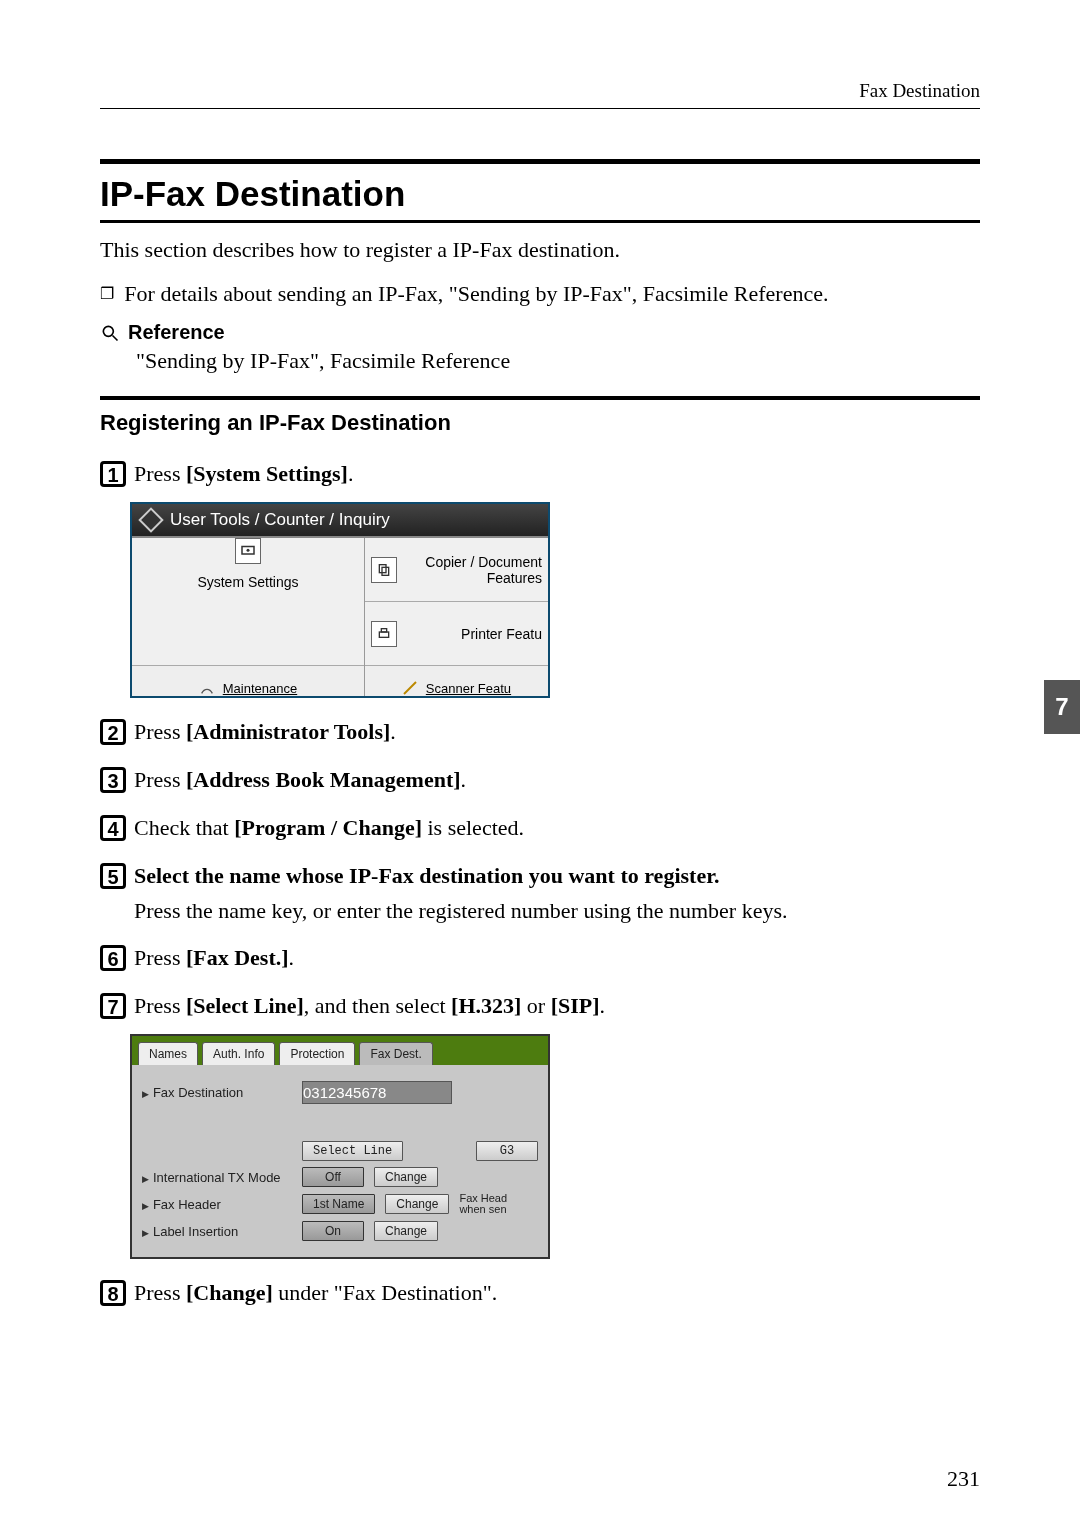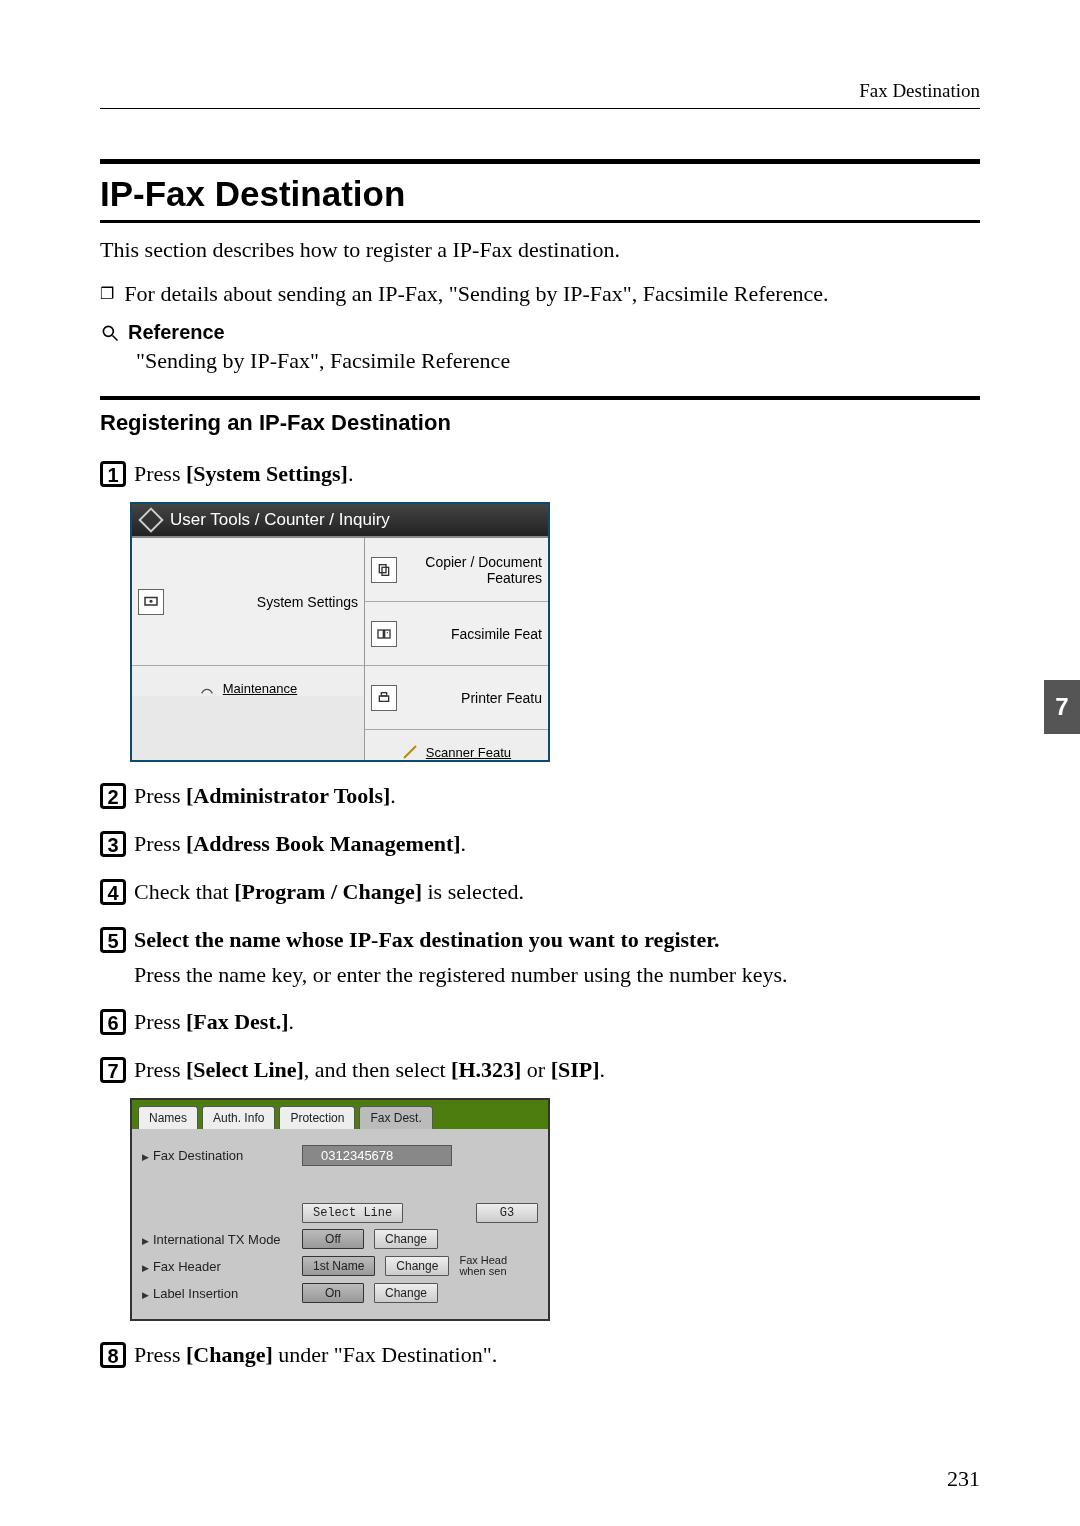--- a/index.html
+++ b/index.html
@@ -151,21 +151,21 @@
     border-bottom: 1px solid #aaa;
     display: flex;
     align-items: center;
     justify-content: center;
     gap: 10px;
     background: #f0f0f0;
     font-size: 14px;
     text-align: right;
     padding: 0 6px;
   }
-  .shot1-cell.tall { height: 128px; }
+  .shot1-cell.tall { height: 128px; flex-direction: column; }
   .shot1-cell .txt { flex: 1; text-align: right; }
   .ico-box {
     width: 26px; height: 26px;
     border: 1px solid #666;
     background: #fff;
     display: flex; align-items: center; justify-content: center;
   }
   .maint-row {
     height: 30px;
     display: flex;
@@ -233,23 +233,23 @@
     text-align: center;
   }
   .pbtn.sunk {
     background: linear-gradient(#bbb,#999);
     border: 1px solid #333;
   }
   .pval {
     border: 1px solid #555;
     background: #888;
     color: #fff;
-    padding: 2px 18px;
+    padding: 2px 0;
     min-width: 150px;
-    font-size: 13px;
+    font-size: 15px;
   }
   .pside {
     font-size: 11px;
     line-height: 11px;
     max-width: 56px;
   }
   
   .chapter-tab {
     position: absolute;
     right: 0;
@@ -339,30 +339,20 @@
             <svg width="16" height="16" viewBox="0 0 24 24">
                 <rect x="5" y="4" width="10" height="12" fill="none" stroke="#333" stroke-width="2"></rect>
                 <rect x="9" y="8" width="10" height="12" fill="none" stroke="#333" stroke-width="2"></rect>
               </svg>
           </div>
           <span class="txt">Copier / Document Features</span>
         </div>
         <div class="shot1-cell">
           <div class="ico-box">
             <svg width="16" height="16" viewBox="0 0 24 24">
-                <rect x="3" y="6" width="8" height="12" fill="none" stroke="#333" stroke-width="2"></rect>
-                <rect x="13" y="6" width="8" height="12" fill="none" stroke="#333" stroke-width="2"></rect>
-                <circle cx="17" cy="10" r="1" fill="#333"></circle>
-              </svg>
-          </div>
-          <span class="txt">Facsimile Feat</span>
-        </div>
-        <div class="shot1-cell">
-          <div class="ico-box">
-            <svg width="16" height="16" viewBox="0 0 24 24">
                 <rect x="5" y="9" width="14" height="8" fill="none" stroke="#333" stroke-width="2"></rect>
                 <rect x="8" y="4" width="8" height="5" fill="none" stroke="#333" stroke-width="2"></rect>
               </svg>
           </div>
           <span class="txt">Printer Featu</span>
         </div>
         <div class="maint-row">
           <svg width="16" height="16" viewBox="0 0 24 24">
               <path d="M3 21L21 3" stroke="#b80" stroke-width="3"></path>
             </svg>

